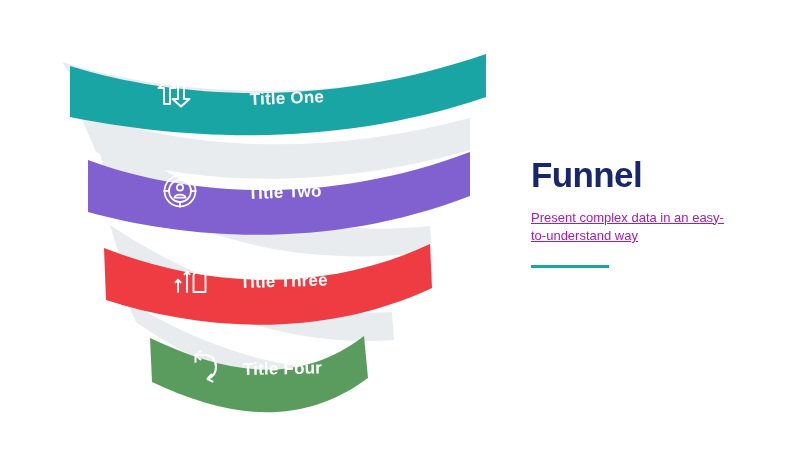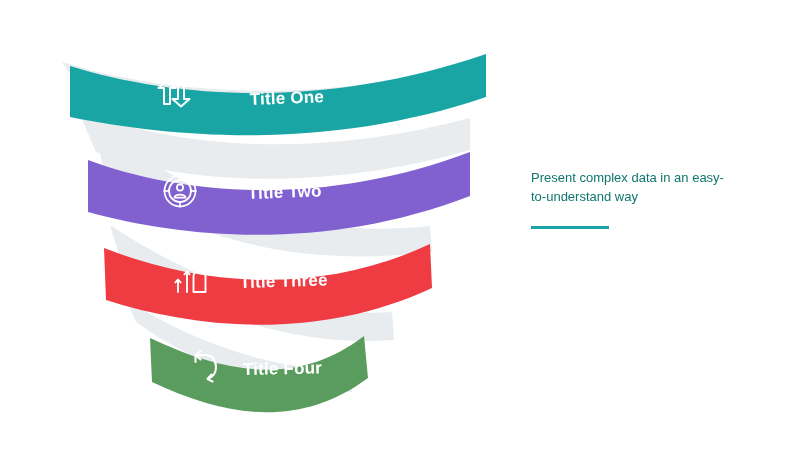--- a/index.html
+++ b/index.html
@@ -49,22 +49,23 @@
     letter-spacing: -0.6px;
   }
   #headline .hl-line {
     display: block;
   }
   #subtitle {
     margin: 14px 0 8px 0;
     font-family: "Liberation Sans", sans-serif;
     font-size: 13px;
     line-height: 1.45;
-    color: #0f766e;
+    color: #a21caf;
     max-width: 205px;
+    text-decoration: underline;
   }
   #accent-rule {
     margin-top: 19px;
     width: 78px;
     height: 3px;
     background: #1aa3ad;
   }
 </style>
 </head>
 <body>
@@ -160,18 +161,19 @@
                  C 24 23, 20.5 27, 16 28.5"></path>
         <polyline points="8.5,8.5 3.5,4 8.5,0.4" transform="translate(0,1)"></polyline>
         <polyline points="19.5,24.5 15.5,29 20.5,31.5"></polyline>
       </g>
       <text class="stage-label" x="243" y="375" transform="rotate(-1.2 243 375)">Title Four</text>
     </g>
   </svg>
 
   <div id="text-panel">
     <h1 id="headline">
+      <span class="hl-line">Funnel</span>
     </h1>
     <p id="subtitle">Present complex data in an easy-to-understand way</p>
     <div id="accent-rule"></div>
   </div>
 
 </div>
 
 </body></html>

